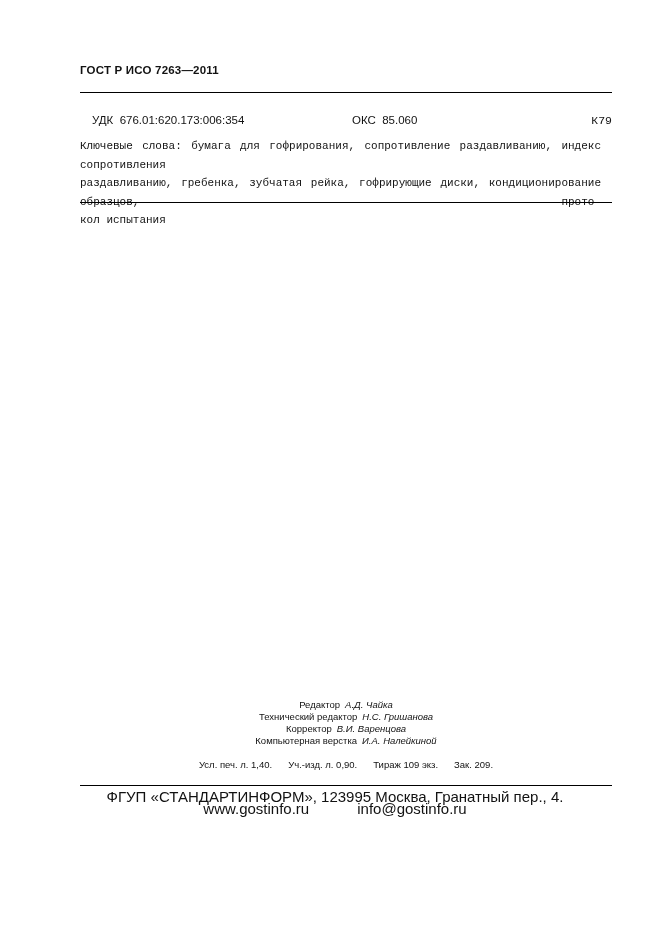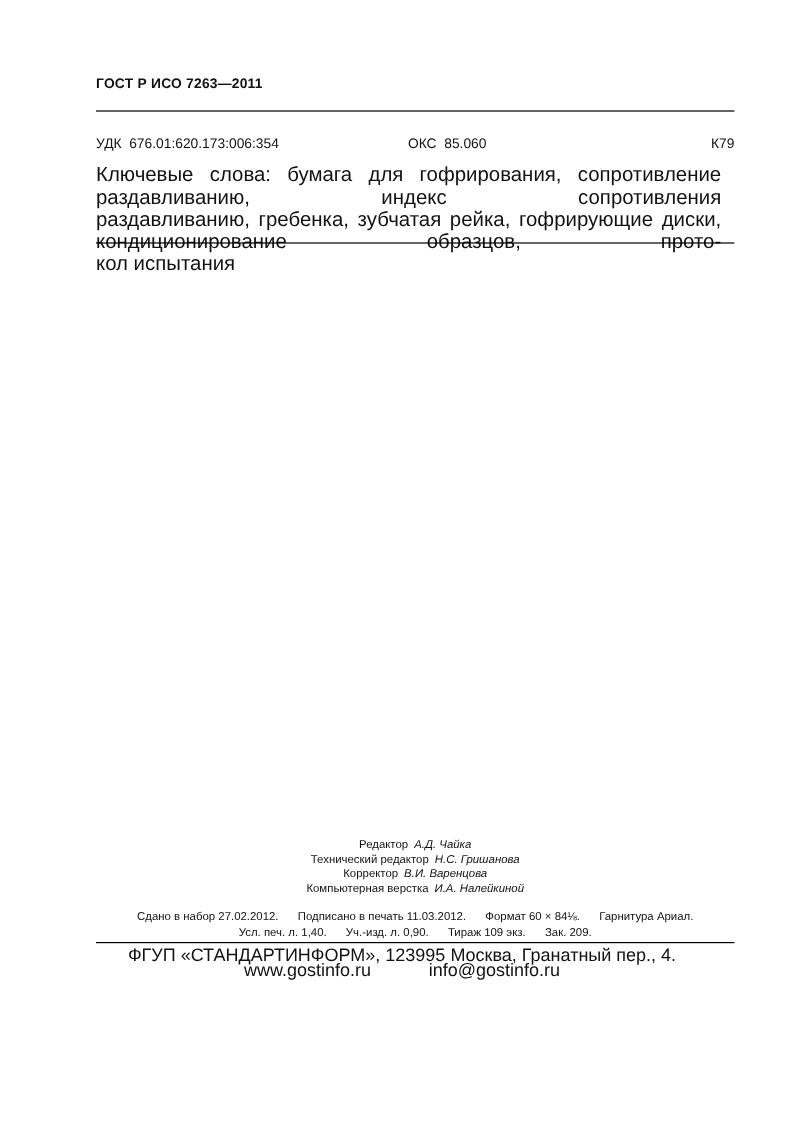--- a/index.html
+++ b/index.html
@@ -23,36 +23,37 @@
     position: absolute;
     left: 80px;
     top: 64px;
     font-size: 11.5px;
     font-weight: bold;
     letter-spacing: 0.2px;
     white-space: pre;
   }
   .udk-row {
     position: absolute;
-    left: 80px;
+    left: 92px;
     right: 49px;
     top: 114px;
     font-size: 11.5px;
     height: 14px;
   }
   .udk-row .udk   { position: absolute; left: 0; white-space: pre; }
   .udk-row .oks   { position: absolute; left: 260px; white-space: pre; }
-  .udk-row .kcode { position: absolute; right: 0; white-space: pre; }
+  .udk-row .kcode { position: absolute; right: 0; white-space: pre; font-family: Liberation Mono, monospace; }
   .keywords {
     position: absolute;
     left: 80px;
     right: 60px;
     top: 137px;
-    font-size: 17px;
+    font-size: 11px;
     line-height: 18.6px;
+    font-family: Liberation Mono, monospace;
   }
   .kw-line { text-align: justify; text-align-last: justify; }
   .kw-line.last { text-align: center; text-align-last: left; }
   .credits {
     position: absolute;
     left: 80px;
     right: 49px;
     top: 699px;
     text-align: center;
     font-size: 9.5px;
@@ -115,23 +116,20 @@
     <div>
       <span class="credit-role">Корректор</span><span class="credit-name">В.И. Варенцова</span>
     </div>
     <div>
       <span class="credit-role">Компьютерная верстка</span><span class="credit-name">И.А. Налейкиной</span>
     </div>
   </div>
 
   <div class="print-info">
     <div>
-      <span class="seg">Сдано в набор 27.02.2012.</span><span class="seg">Подписано в печать 11.03.2012.</span><span class="seg">Формат 60 × 84⅛.</span><span class="seg">Гарнитура Ариал.</span>
-    </div>
-    <div>
       <span class="seg-sm">Усл. печ. л. 1,40.</span><span class="seg-sm">Уч.-изд. л. 0,90.</span><span class="seg-sm">Тираж 109 экз.</span><span class="seg-sm">Зак. 209.</span>
     </div>
   </div>
 
   <div class="rule" style="top: 785px;"></div>
 
   <div class="imprint">
     <div>ФГУП «СТАНДАРТИНФОРМ», 123995 Москва, Гранатный пер., 4.</div>
     <div>
       <span>www.gostinfo.ru</span><span class="contact-gap"></span><span>info@gostinfo.ru</span>

